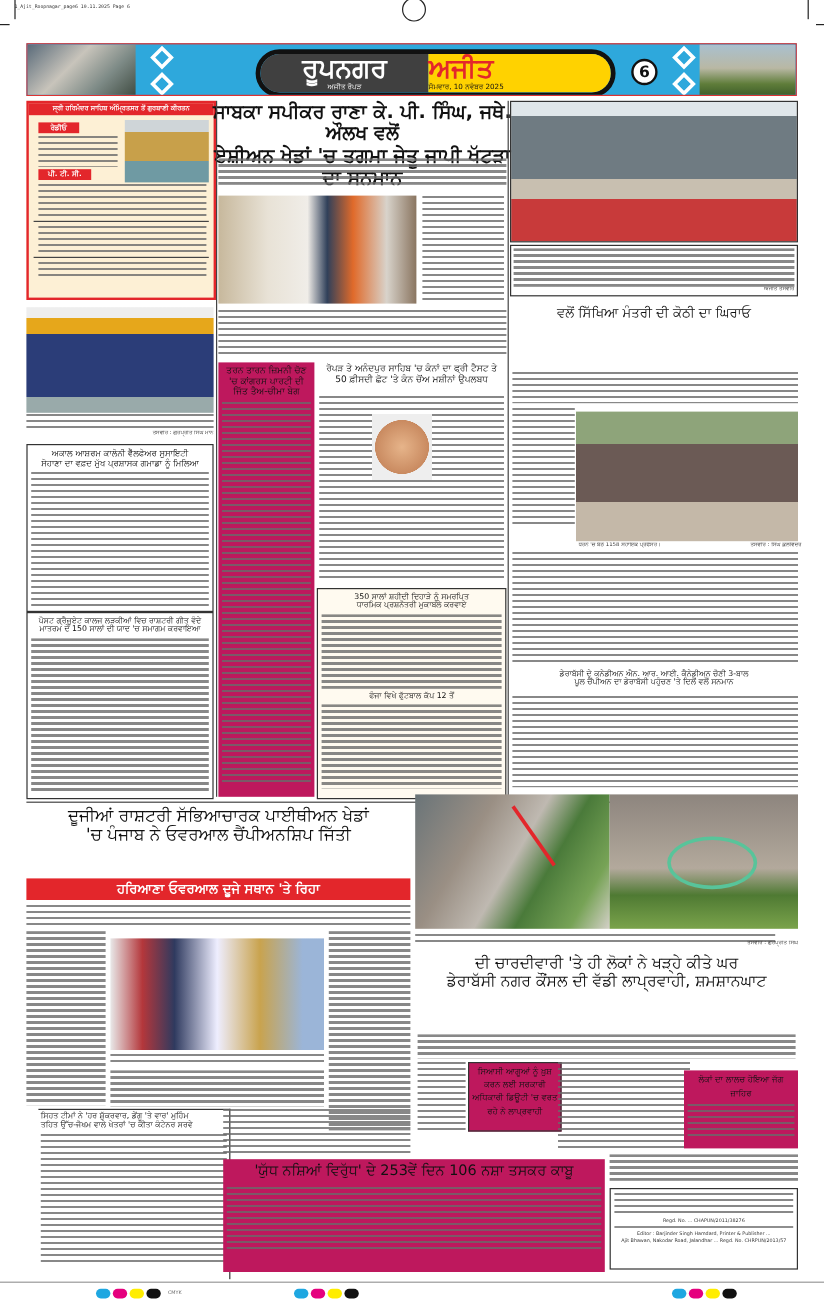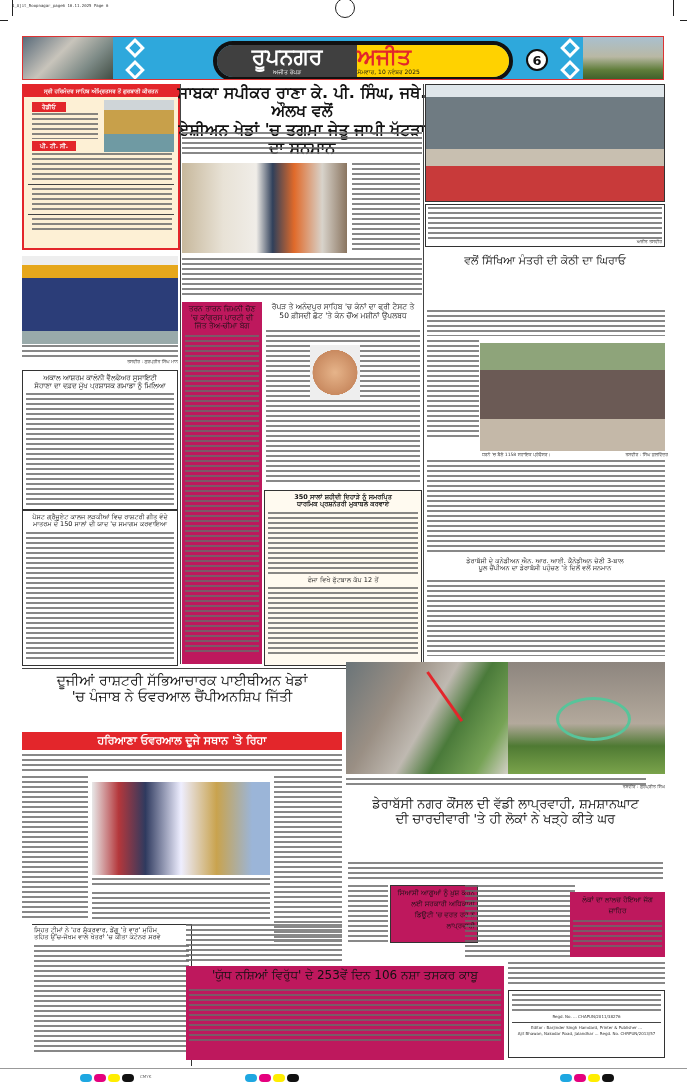--- a/index.html
+++ b/index.html
@@ -119,21 +119,21 @@
 </div>
 
 <div class="abs hl" style="left:264px;top:303px;width:158px;font-size:7.5px;font-weight:normal">
   <div>ਰੋਪੜ ਤੇ ਅਨੰਦਪੁਰ ਸਾਹਿਬ 'ਚ ਕੰਨਾਂ ਦਾ ਫ੍ਰੀ ਟੈਸਟ ਤੇ</div>
   <div>50 ਫ਼ੀਸਦੀ ਛੋਟ 'ਤੇ ਕੰਨ ਚੋਂਅ ਮਸ਼ੀਨਾਂ ਉਪਲਬਧ</div>
 </div>
 <div class="abs lines" style="left:266px;top:330px;width:154px;height:155px"></div>
 <div class="abs photo" style="left:310px;top:345px;width:50px;height:55px;background:radial-gradient(circle at 50% 50%,#e6b48a,#c98a60 60%,#eee 61%)"></div>
 
 <div class="abs box" style="left:264px;top:490px;width:158px;height:176px;padding:3px;background:#fffaf0">
-  <div class="hl" style="font-size:6.5px;font-weight:bold">
+  <div class="hl" style="font-size:6.5px;font-weight:normal">
     <div>350 ਸਾਲਾਂ ਸ਼ਹੀਦੀ ਦਿਹਾੜੇ ਨੂੰ ਸਮਰਪਿਤ</div>
     <div>ਧਾਰਮਿਕ ਪ੍ਰਸ਼ਨੋਤਰੀ ਮੁਕਾਬਲੇ ਕਰਵਾਏ</div>
   </div>
   <div class="lines" style="height:62px;margin-top:3px"></div>
   <div class="hl" style="font-size:6.5px;font-weight:normal;margin-top:3px">ਫੰਜਾ ਵਿਖੇ ਫੁੱਟਬਾਲ ਕੱਪ 12 ਤੋਂ</div>
   <div class="lines" style="height:70px;margin-top:3px"></div>
 </div>
 
 <div class="abs hl" style="left:425px;top:255px;width:240px;font-size:11px;font-weight:normal">
   <div>ਵਲੋਂ ਸਿੱਖਿਆ ਮੰਤਰੀ ਦੀ ਕੋਠੀ ਦਾ ਘਿਰਾਓ</div>
@@ -184,25 +184,25 @@
 <div class="abs photo" style="left:346px;top:662px;width:162px;height:112px;background:linear-gradient(120deg,#6a7478 0%,#9a8f84 30%,#bfb9b1 50%,#4a7a3a 65%,#77a356 85%,#d4d0c8)">
   <div class="abs" style="left:80px;top:10px;width:3px;height:60px;background:#e3262b;transform:rotate(-35deg);transform-origin:top"></div>
 </div>
 <div class="abs photo" style="left:508px;top:662px;width:157px;height:112px;background:linear-gradient(180deg,#8d857e 0%,#b3a99c 55%,#4f7a33 75%,#7aa34b)">
   <div class="abs" style="left:48px;top:35px;width:75px;height:44px;border:3px solid #58c49a;border-radius:50%"></div>
 </div>
 <div class="abs lines" style="left:346px;top:778px;width:300px;height:10px"></div>
 <div class="abs cap" style="left:600px;top:784px;width:65px;text-align:right">ਤਸਵੀਰ : ਗੁਰਪ੍ਰੀਤ ਸਿੰਘ</div>
 
 <div class="abs hl" style="left:346px;top:797px;width:319px;font-size:13px;font-weight:normal">
+  <div>ਦੀ ਚਾਰਦੀਵਾਰੀ 'ਤੇ ਹੀ ਲੋਕਾਂ ਨੇ ਖੜ੍ਹੇ ਕੀਤੇ ਘਰ</div>
   <div>ਡੇਰਾਬੱਸੀ ਨਗਰ ਕੌਂਸਲ ਦੀ ਵੱਡੀ ਲਾਪ੍ਰਵਾਹੀ, ਸ਼ਮਸ਼ਾਨਘਾਟ</div>
-  <div>ਦੀ ਚਾਰਦੀਵਾਰੀ 'ਤੇ ਹੀ ਲੋਕਾਂ ਨੇ ਖੜ੍ਹੇ ਕੀਤੇ ਘਰ</div>
 </div>
 <div class="abs lines" style="left:348px;top:862px;width:315px;height:20px"></div>
-<div class="abs ybox" style="left:390px;top:885px;width:88px;height:58px;font-size:7px;text-align:right;line-height:11px;padding:2px;border:1px solid #333">ਸਿਆਸੀ ਆਗੂਆਂ ਨੂੰ ਖ਼ੁਸ਼ ਕਰਨ ਲਈ ਸਰਕਾਰੀ ਅਧਿਕਾਰੀ ਡਿਊਟੀ 'ਚ ਵਰਤ ਰਹੇ ਨੇ ਲਾਪ੍ਰਵਾਹੀ</div>
+<div class="abs ybox" style="left:390px;top:885px;width:78px;height:58px;font-size:7px;text-align:center;line-height:11px;padding:2px;border:1px solid #333">ਸਿਆਸੀ ਆਗੂਆਂ ਨੂੰ ਖ਼ੁਸ਼ ਕਰਨ ਲਈ ਸਰਕਾਰੀ ਅਧਿਕਾਰੀ ਡਿਊਟੀ 'ਚ ਵਰਤ ਰਹੇ ਨੇ ਲਾਪ੍ਰਵਾਹੀ</div>
 <div class="abs lines" style="left:348px;top:885px;width:40px;height:58px"></div>
 <div class="abs lines" style="left:465px;top:885px;width:110px;height:72px"></div>
 <div class="abs ybox" style="left:570px;top:892px;width:95px;height:65px;padding:3px">
   <div class="hl" style="font-size:7px;font-weight:normal;line-height:11px">ਲੋਕਾਂ ਦਾ ਲਾਲਚ ਹੋਇਆ ਜੱਗ ਜ਼ਾਹਿਰ</div>
   <div class="lines" style="height:30px;margin-top:3px"></div>
 </div>
 <div class="abs lines" style="left:508px;top:962px;width:157px;height:22px"></div>
 
 <div class="abs box" style="left:508px;top:990px;width:157px;height:68px;padding:3px;font-size:4px;line-height:6px;text-align:center;color:#333">
   <div class="lines" style="height:20px"></div>

